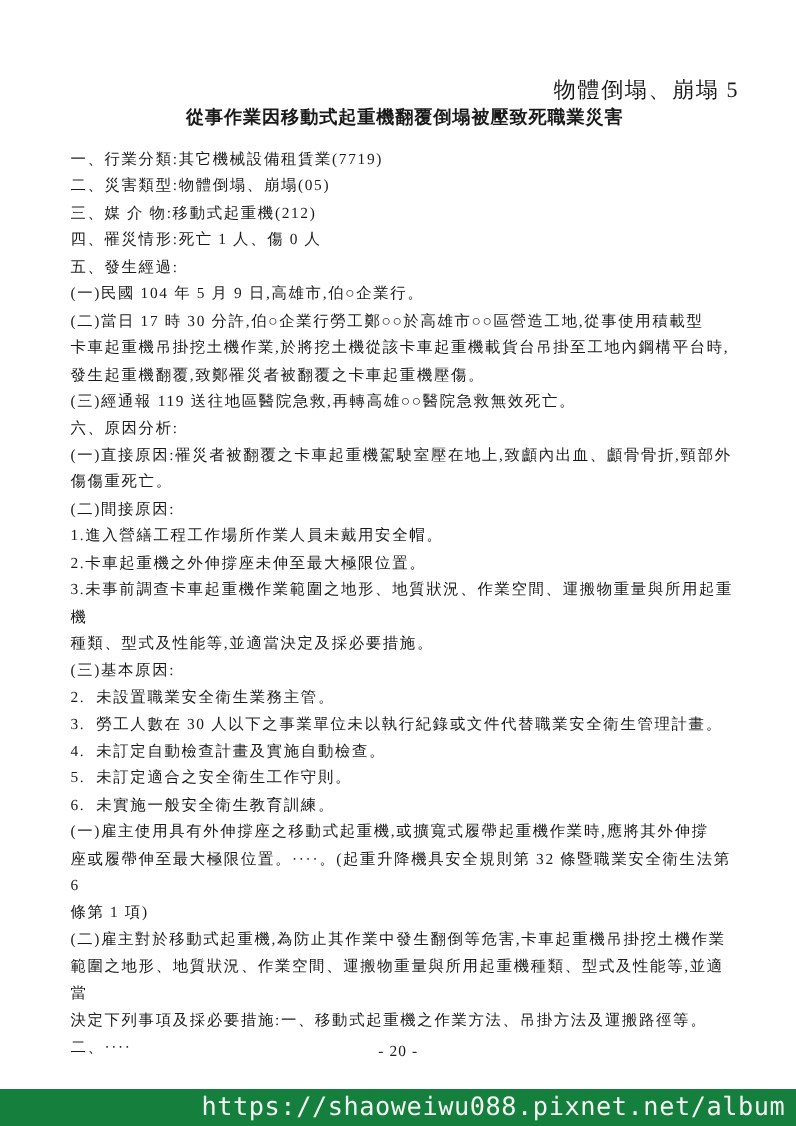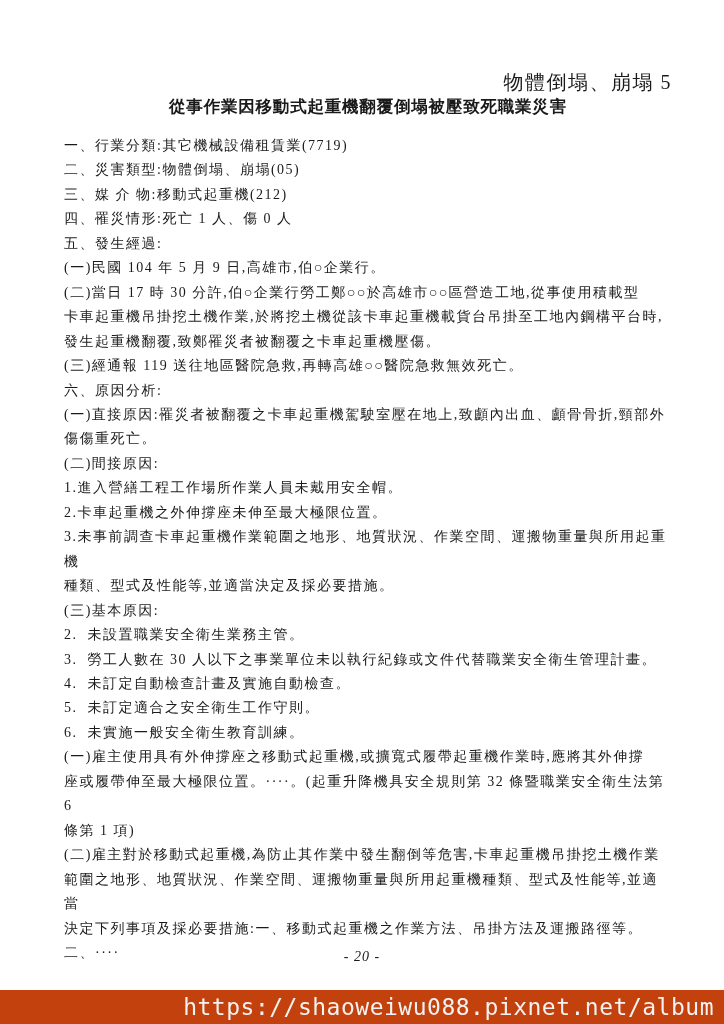--- a/index.html
+++ b/index.html
@@ -37,27 +37,26 @@
     letter-spacing:1.5px;
     white-space:pre-wrap;
   }
   .page-num{
     position:absolute;
     top:946px;left:0;width:724px;
     text-align:center;
     font-size:14px;
     line-height:22px;
     letter-spacing:1px;
-    font-style:italic;
   }
   .watermark-bar{
     position:absolute;
     left:0;bottom:0;
     width:724px;height:34px;
-    background:#c2410c;
+    background:#15803d;
     display:flex;
     align-items:center;
     justify-content:flex-end;
     box-sizing:border-box;
     padding-right:10px;
   }
   .watermark-url{
     font-family:"DejaVu Sans Mono","Liberation Mono",monospace;
     font-size:23px;
     color:#f2f2f2;

